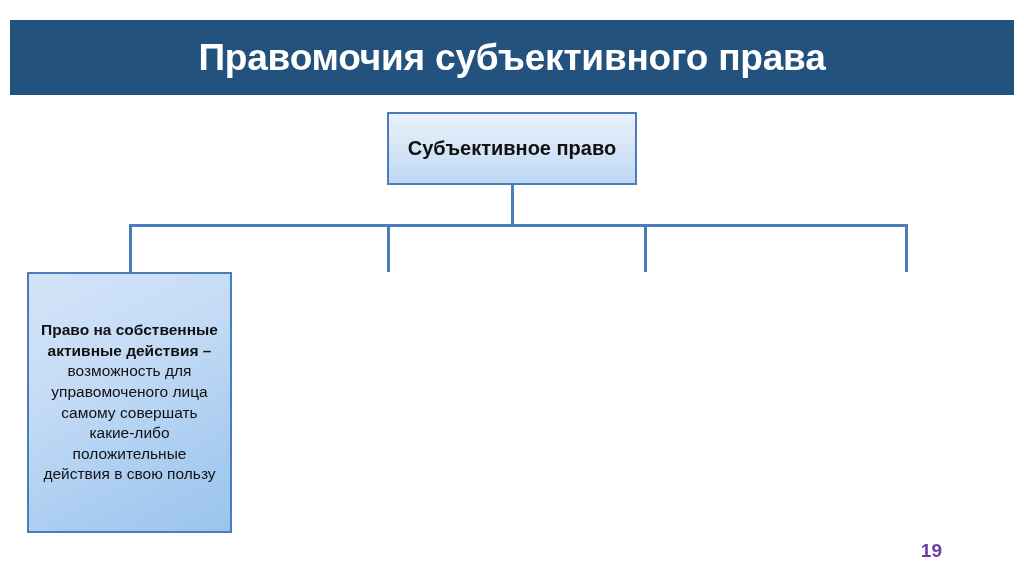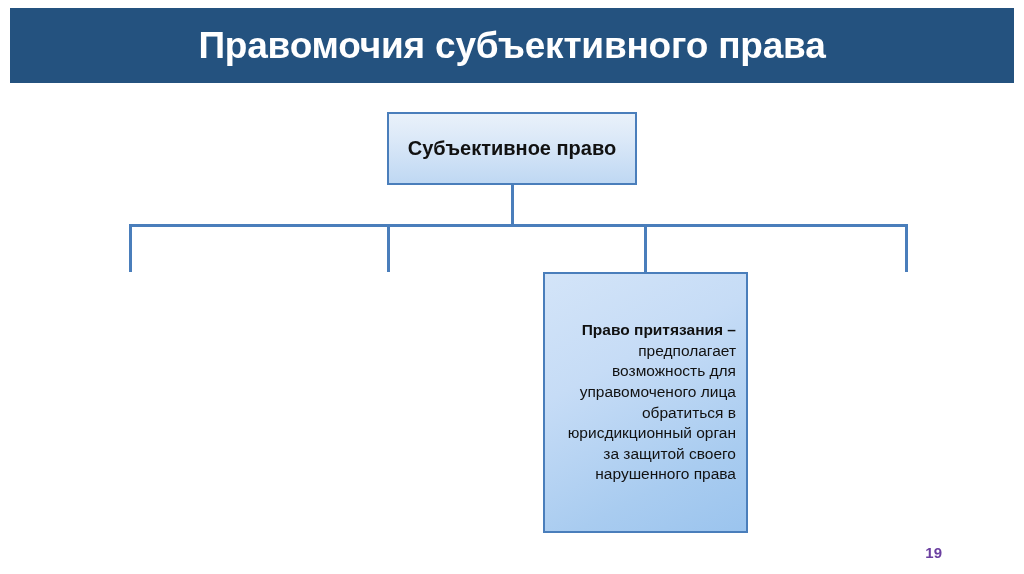--- a/index.html
+++ b/index.html
@@ -12,21 +12,21 @@
     height: 574px;
     position: relative;
     overflow: hidden;
     font-family: "Liberation Sans", "DejaVu Sans", sans-serif;
   }
 
   
   #title-bar {
     position: absolute;
     left: 10px;
-    top: 8px;
+    top: 20px;
     width: 1004px;
     height: 75px;
     background: #24527F;
     box-sizing: border-box;
     display: flex;
     align-items: center;
     justify-content: center;
   }
   #title-bar .title-text {
     color: #ffffff;
@@ -48,21 +48,21 @@
 
   
   .node {
     position: absolute;
     box-sizing: border-box;
     border: 2px solid #4A7EBB;
     background: linear-gradient(to bottom, #E9F1FA 0%, #DCE9F8 35%, #BFD8F3 100%);
     display: flex;
     align-items: center;
     justify-content: center;
-    text-align: right;
+    text-align: center;
     color: #111111;
   }
 
   
   #node-root {
     left: 387px;
     top: 112px;
     width: 250px;
     height: 73px;
   }
@@ -108,21 +108,21 @@
   #conn-drop-0     { left: 129px; top: 224px;  height: 48px; }
   #conn-drop-1     { left: 387px; top: 224px;  height: 48px; }
   #conn-drop-2     { left: 644px; top: 224px;  height: 48px; }
   #conn-drop-3     { left: 905px; top: 224px;  height: 48px; }
 
   
   #page-number {
     position: absolute;
     right: 82px;
     bottom: 14px;
-    font-size: 15px;
+    font-size: 19px;
     font-weight: bold;
     color: #6B3FA0;
     line-height: 1;
   }
 </style>
 </head>
 <body>
 
 <div id="title-bar">
   <span class="title-text">Правомочия субъективного права</span>
@@ -134,22 +134,22 @@
   <div class="conn conn-h" id="conn-bus"></div>
   <div class="conn conn-v" id="conn-drop-0"></div>
   <div class="conn conn-v" id="conn-drop-1"></div>
   <div class="conn conn-v" id="conn-drop-2"></div>
   <div class="conn conn-v" id="conn-drop-3"></div>
 
   <div class="node" id="node-root">
     <span class="node-text">Субъективное право</span>
   </div>
 
+  <div class="node child-node" id="node-child-0">
+    <span class="node-text"><span class="term">Право на собственные активные действия –</span><span class="def"> возможность для управомоченого лица самому совершать какие-либо положительные действия в свою пользу</span></span>
+  </div>
 
 
-  <div class="node child-node" id="node-child-2">
-    <span class="node-text"><span class="term">Право притязания –</span><span class="def"> предполагает возможность для управомоченого лица обратиться в юрисдикционный орган за защитой своего нарушенного права</span></span>
-  </div>
 
 
 </div>
 
 <div id="page-number">19</div>
 
 </body></html>

